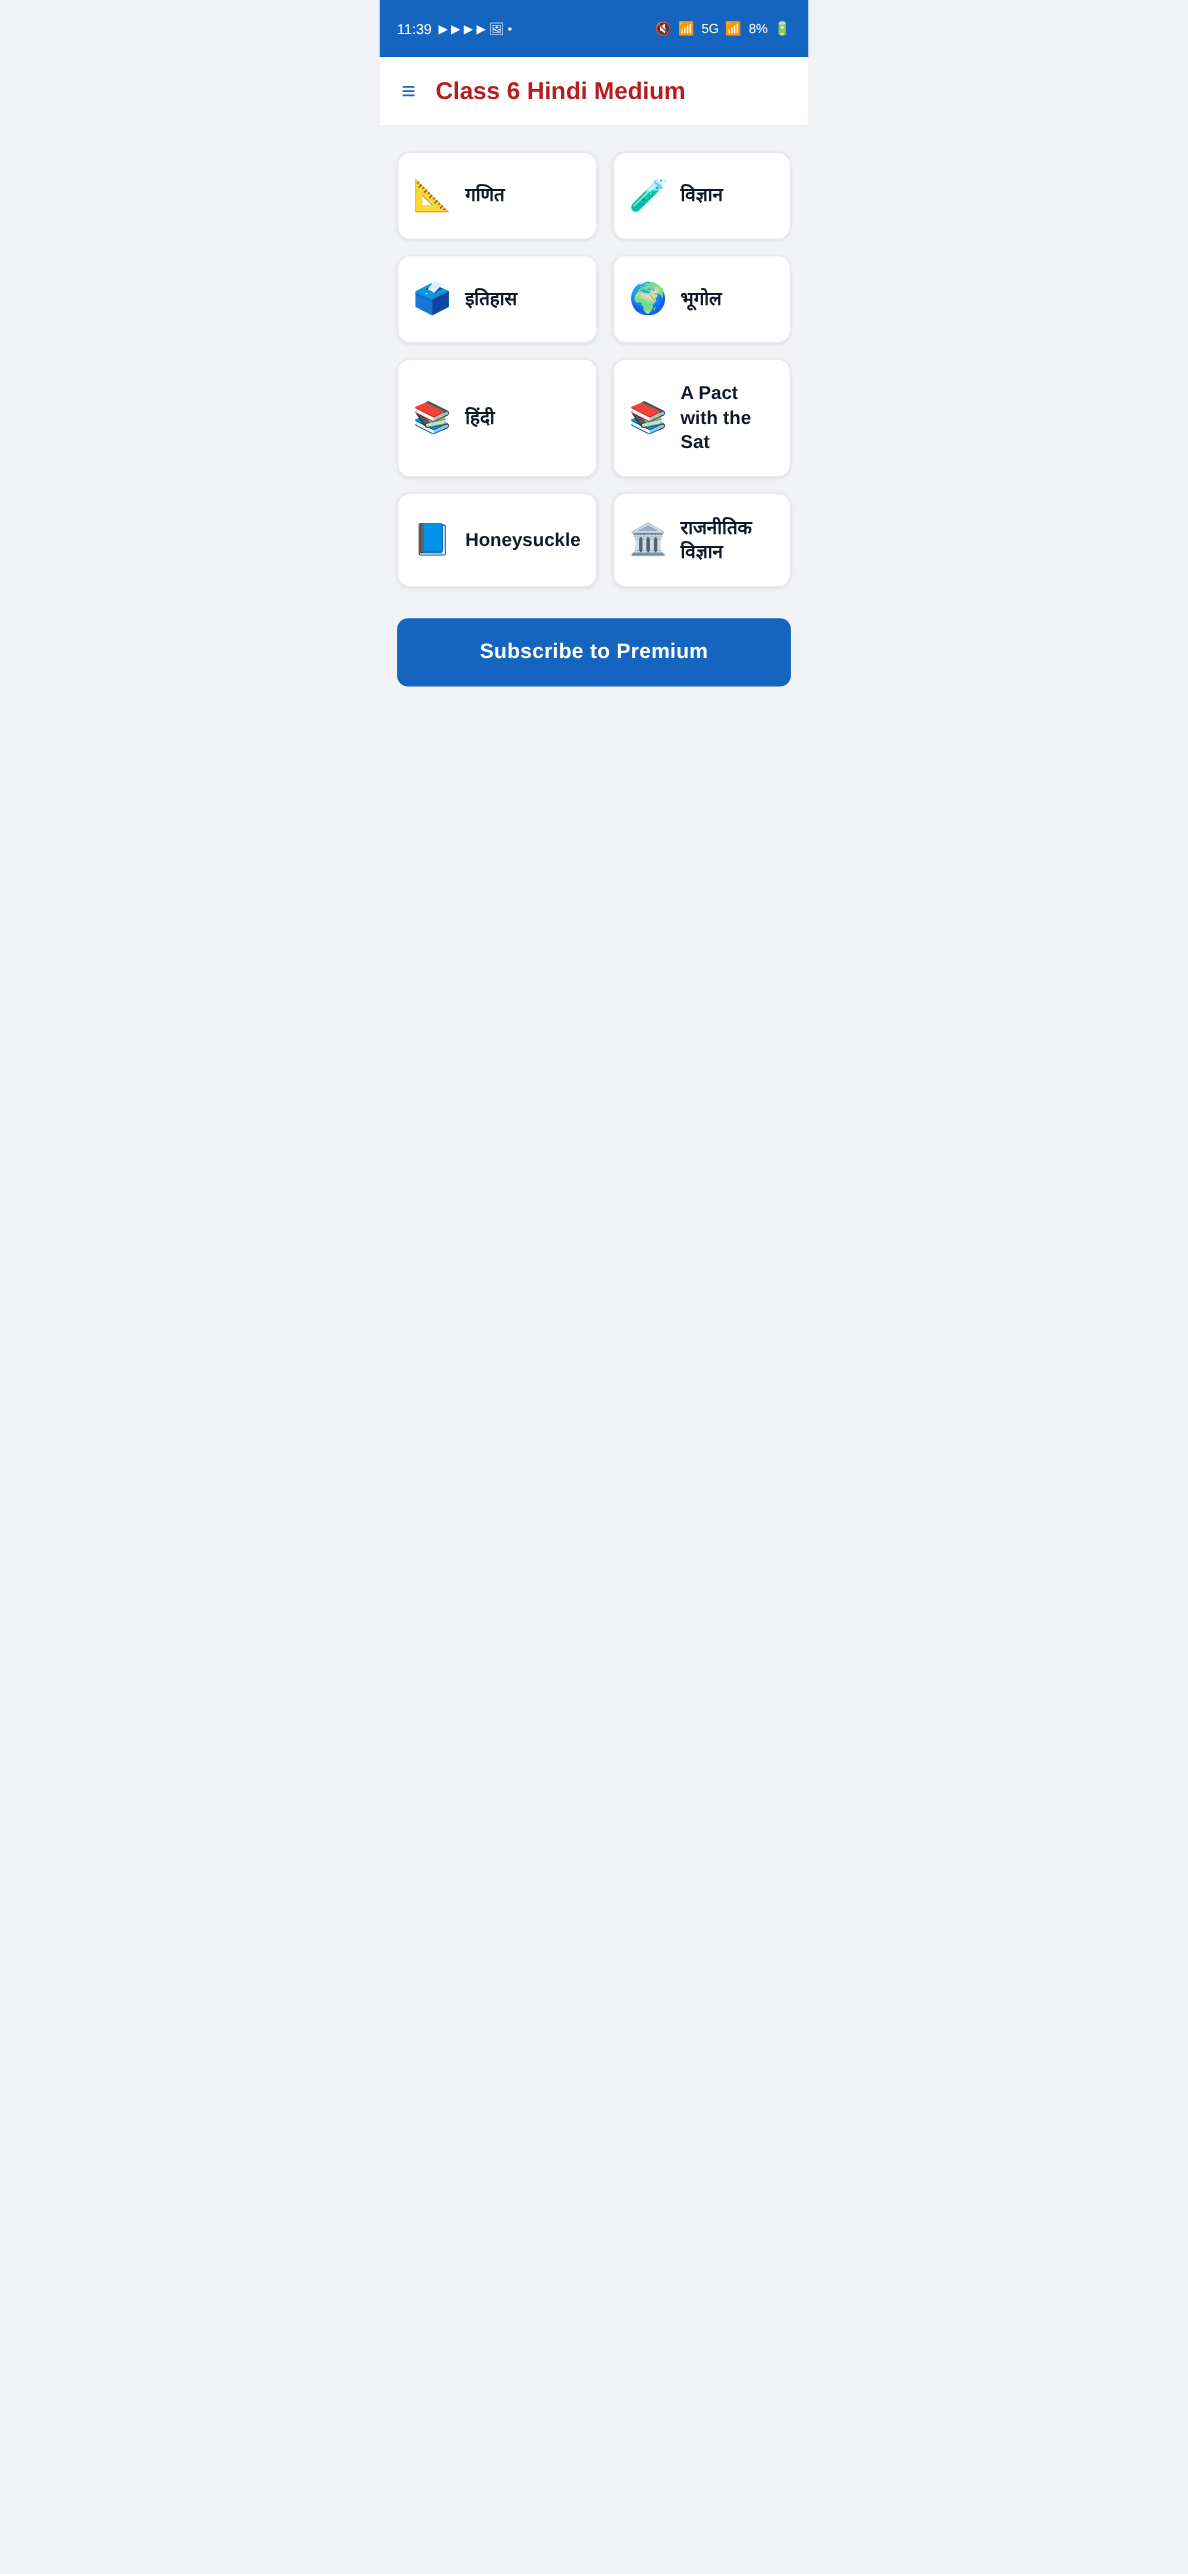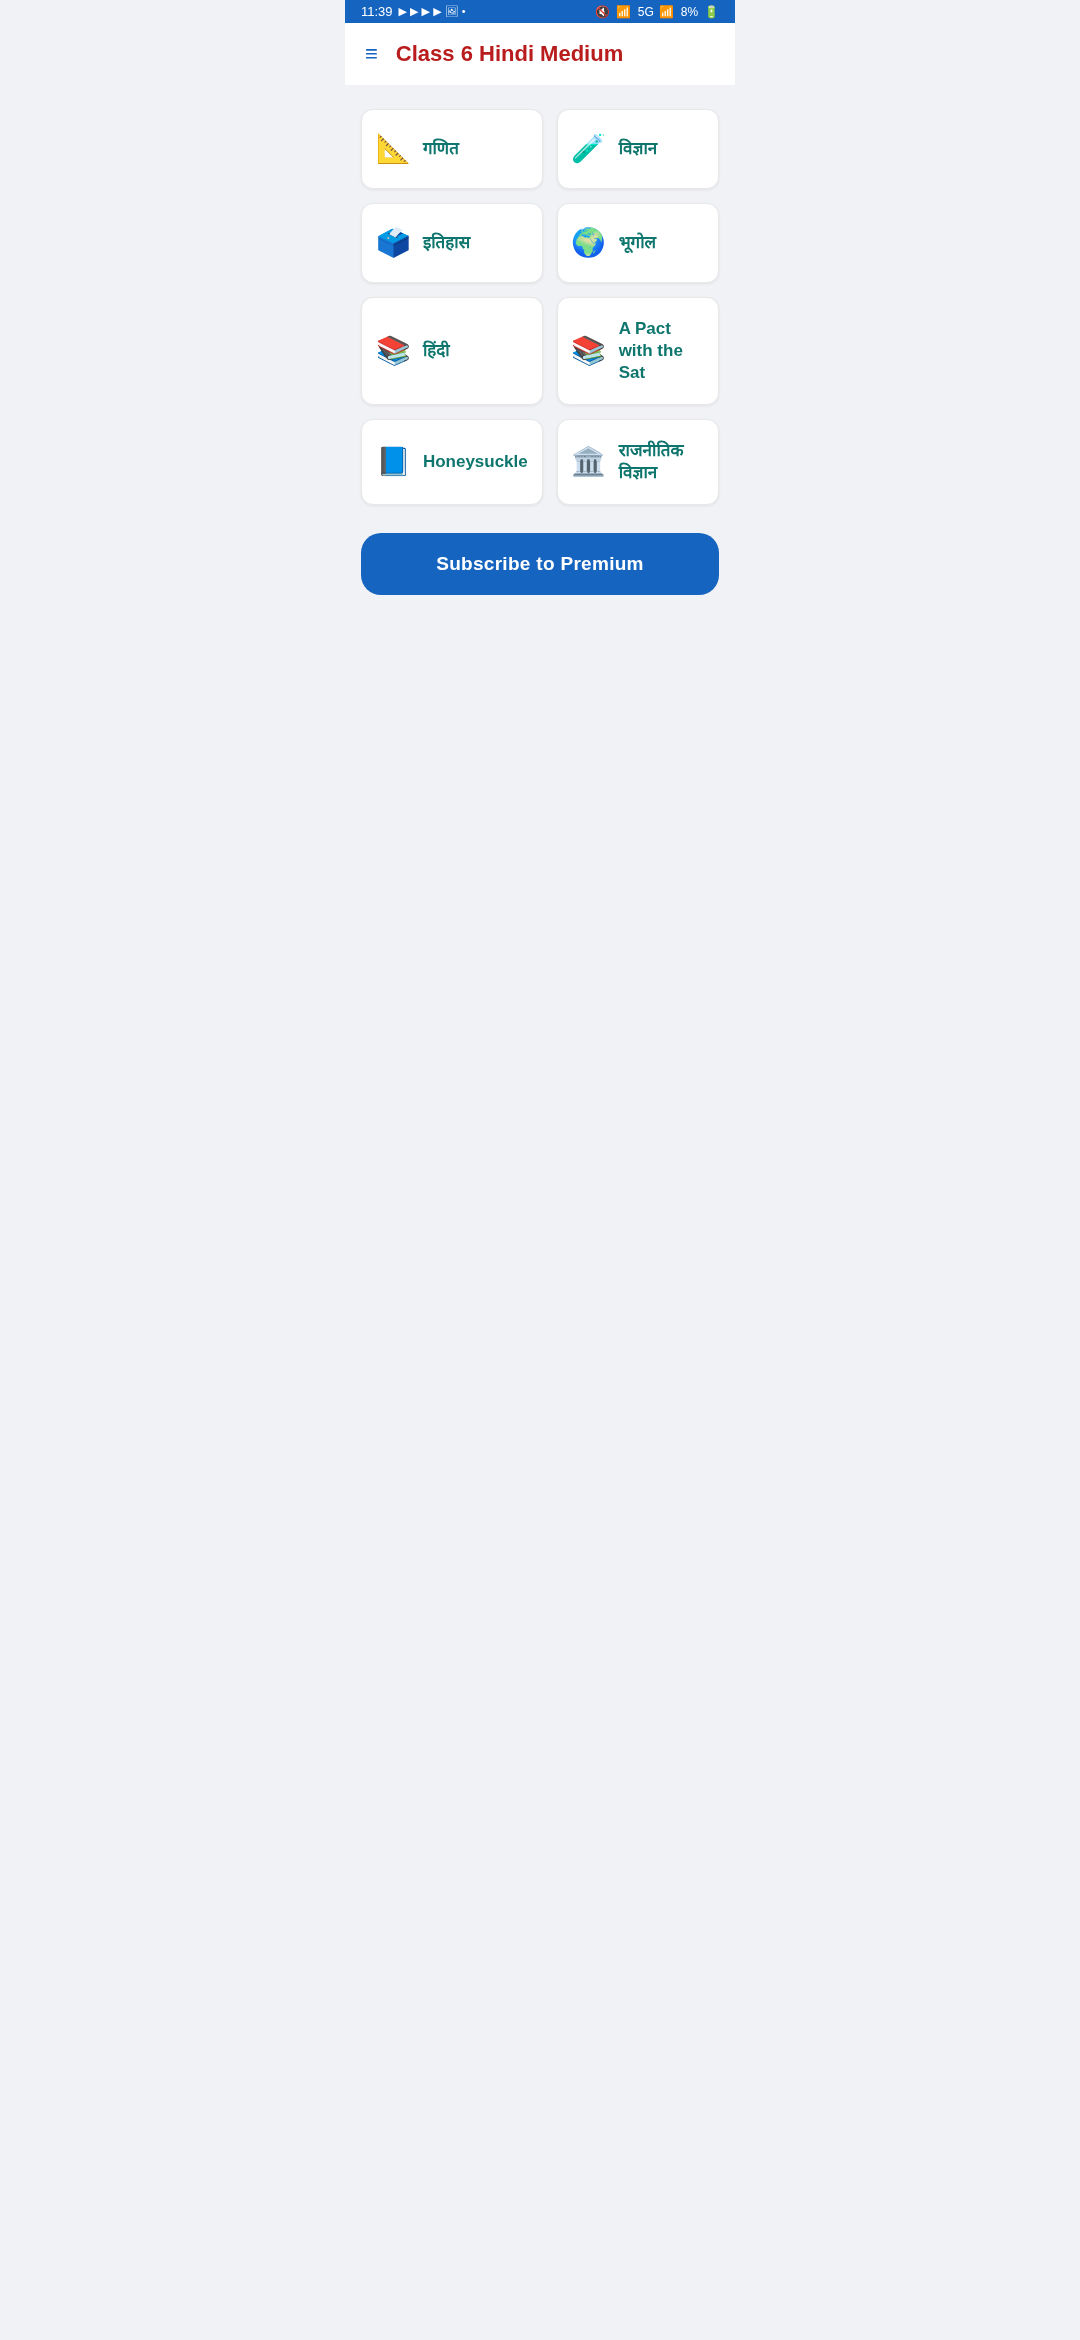--- a/index.html
+++ b/index.html
@@ -18,21 +18,21 @@
     
     .status-bar {
       background: #1565c0;
       color: white;
       display: flex;
       justify-content: space-between;
       align-items: center;
       padding: 8px 16px;
       font-size: 13px;
       font-weight: 500;
-      height: 23px;
+      height: 52px;
     }
     .status-left {
       display: flex;
       align-items: center;
       gap: 6px;
     }
     .status-right {
       display: flex;
       align-items: center;
       gap: 6px;
@@ -90,31 +90,31 @@
 
     .subject-icon {
       font-size: 28px;
       flex-shrink: 0;
       line-height: 1;
     }
 
     .subject-name {
       font-size: 17px;
       font-weight: 600;
-      color: #0f766e;
+      color: #0f172a;
       line-height: 1.3;
     }
 
     
     .subscribe-btn {
       width: 100%;
       background: #1565c0;
       color: white;
       border: none;
-      border-radius: 20px;
+      border-radius: 10px;
       padding: 20px;
       font-size: 19px;
       font-weight: 600;
       cursor: pointer;
       letter-spacing: 0.3px;
     }
   </style>
 </head>
 <body>
 

